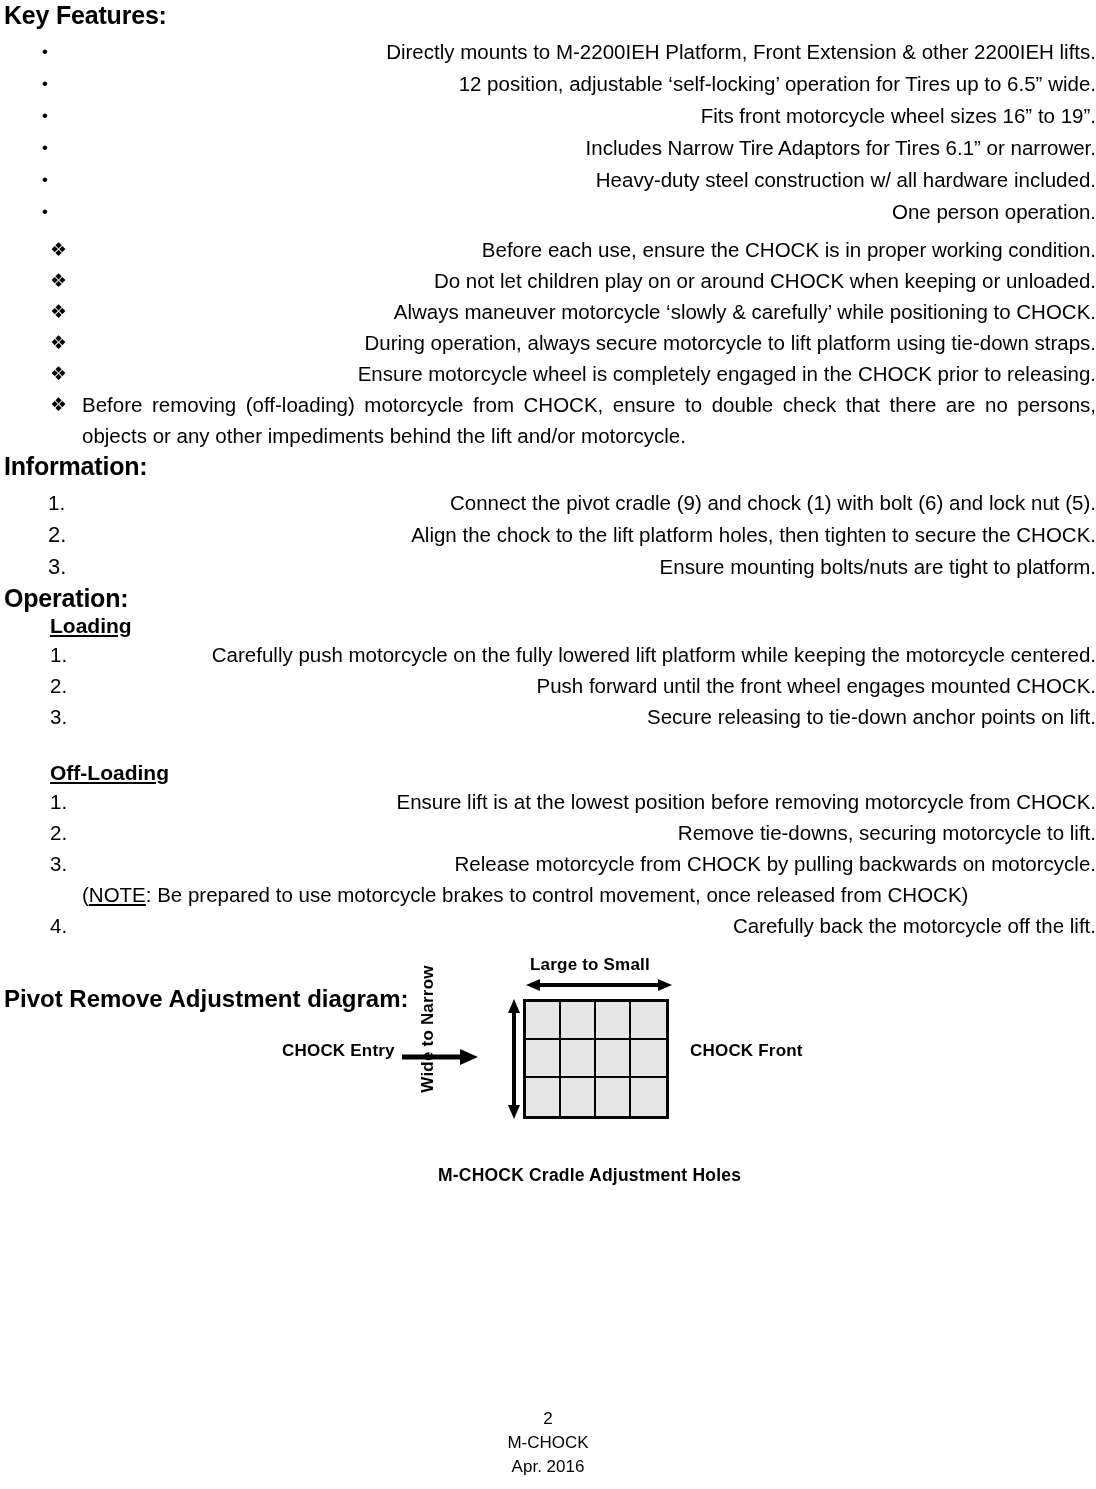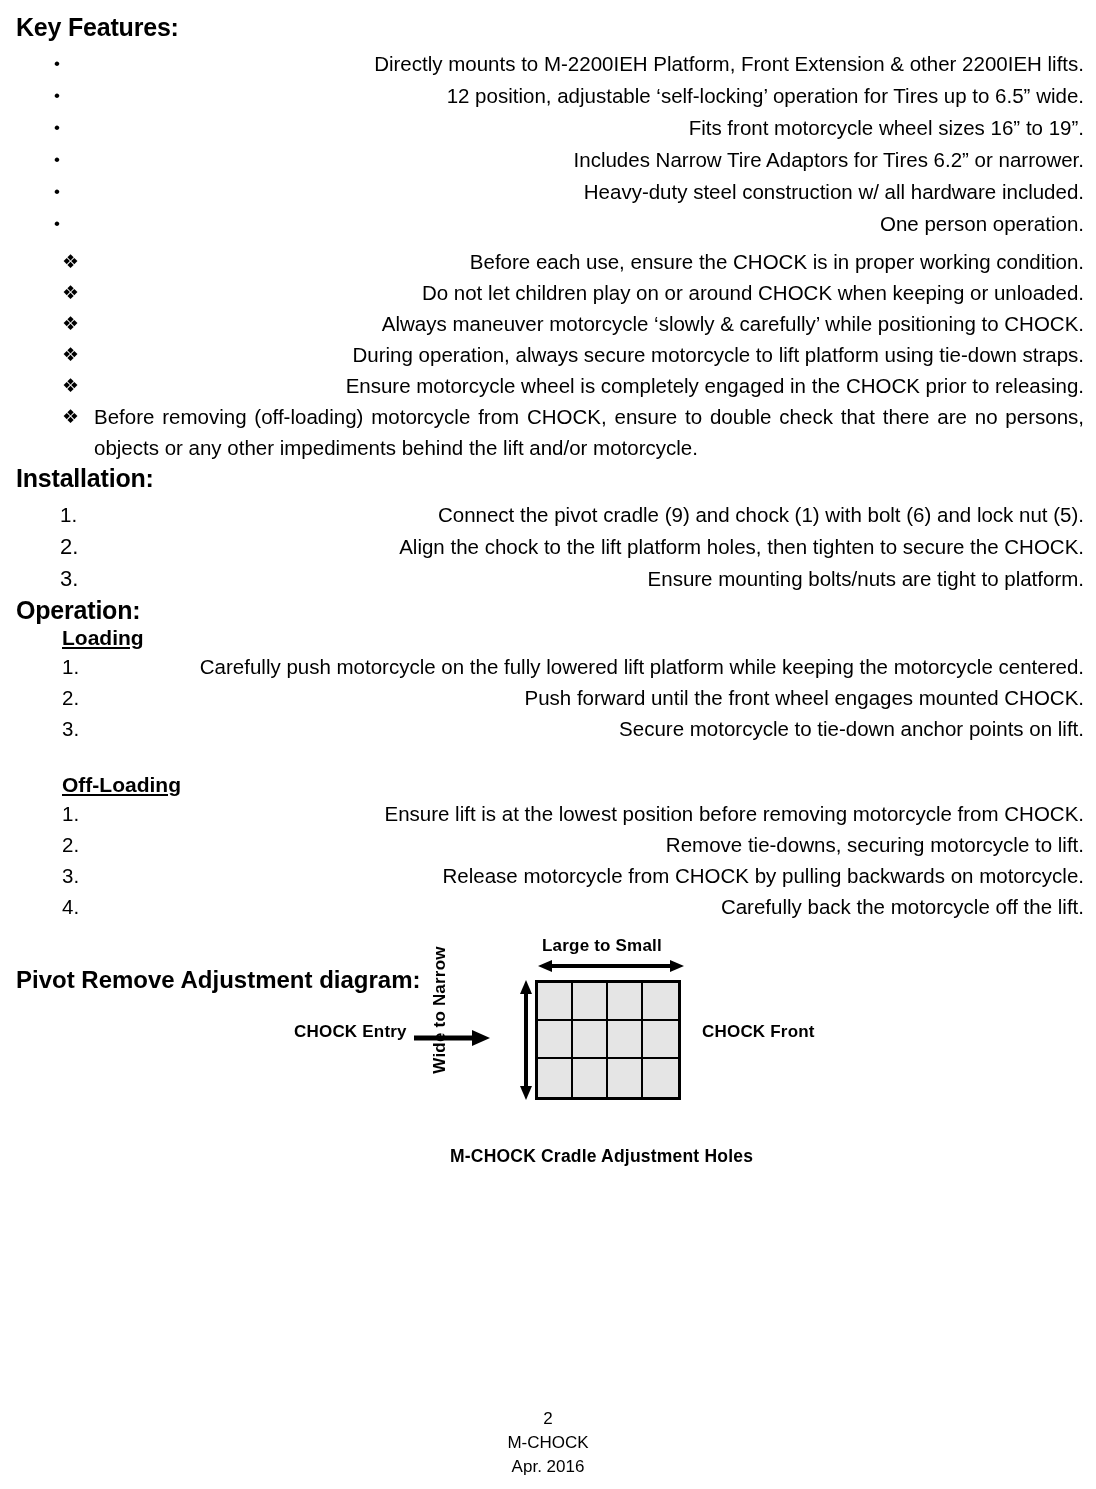--- a/index.html
+++ b/index.html
@@ -12,21 +12,21 @@
     height: 1489px;
     font-family: "Liberation Sans", sans-serif;
     color: #000000;
     position: relative;
     overflow: hidden;
   }
   .page {
     position: relative;
     width: 1096px;
     height: 1489px;
-    padding: 12px;
+    padding: 0;
     box-sizing: border-box;
   }
 
   
   h2.section-head {
     font-family: "Liberation Sans", sans-serif;
     font-size: 25px;
     font-weight: bold;
     margin: 0;
     padding: 0 0 0 4px;
@@ -202,21 +202,21 @@
     <div class="row">
       <span class="marker">•</span>
       <span class="row-text">12 position, adjustable ‘self-locking’ operation for Tires up to 6.5” wide.</span>
     </div>
     <div class="row">
       <span class="marker">•</span>
       <span class="row-text">Fits front motorcycle wheel sizes 16” to 19”.</span>
     </div>
     <div class="row">
       <span class="marker">•</span>
-      <span class="row-text">Includes Narrow Tire Adaptors for Tires 6.2” or narrower.</span>
+      <span class="row-text">Includes Narrow Tire Adaptors for Tires 6.1” or narrower.</span>
     </div>
     <div class="row">
       <span class="marker">•</span>
       <span class="row-text">Heavy-duty steel construction w/ all hardware included.</span>
     </div>
     <div class="row">
       <span class="marker">•</span>
       <span class="row-text">One person operation.</span>
     </div>
   </div>
@@ -241,21 +241,21 @@
     <div class="row">
       <span class="marker">❖</span>
       <span class="row-text">Ensure motorcycle wheel is completely engaged in the CHOCK prior to releasing.</span>
     </div>
     <div class="row">
       <span class="marker">❖</span>
       <span class="row-text justify">Before removing (off-loading) motorcycle from CHOCK, ensure to double check that there are no persons, objects or any other impediments behind the lift and/or motorcycle.</span>
     </div>
   </div>
 
-  <h2 class="section-head head-install">Installation:</h2>
+  <h2 class="section-head head-install">Information:</h2>
   <div class="install-list">
     <div class="row">
       <span class="marker">1.</span>
       <span class="row-text">Connect the pivot cradle (9) and chock (1) with bolt (6) and lock nut (5).</span>
     </div>
     <div class="row">
       <span class="marker big">2.</span>
       <span class="row-text">Align the chock to the lift platform holes, then tighten to secure the CHOCK.</span>
     </div>
     <div class="row">
@@ -272,40 +272,41 @@
       <div class="row">
         <span class="marker">1.</span>
         <span class="row-text">Carefully push motorcycle on the fully lowered lift platform while keeping the motorcycle centered.</span>
       </div>
       <div class="row">
         <span class="marker">2.</span>
         <span class="row-text">Push forward until the front wheel engages mounted CHOCK.</span>
       </div>
       <div class="row">
         <span class="marker">3.</span>
-        <span class="row-text">Secure motorcycle to tie-down anchor points on lift.</span>
+        <span class="row-text">Secure releasing to tie-down anchor points on lift.</span>
       </div>
     </div>
 
     <div class="gap"></div>
 
     <h3 class="sub-head">Off-Loading</h3>
     <div class="op-list">
       <div class="row">
         <span class="marker">1.</span>
         <span class="row-text">Ensure lift is at the lowest position before removing motorcycle from CHOCK.</span>
       </div>
       <div class="row">
         <span class="marker">2.</span>
         <span class="row-text">Remove tie-downs, securing motorcycle to lift.</span>
       </div>
       <div class="row">
         <span class="marker">3.</span>
         <span class="row-text">Release motorcycle from CHOCK by pulling backwards on motorcycle.</span>
       </div>
+      <div class="op-note"><span>(</span><span class="u">NOTE</span><span>: Be prepared to use motorcycle brakes to control movement, once released from CHOCK)</span></div>
       <div class="row">
         <span class="marker">4.</span>
         <span class="row-text">Carefully back the motorcycle off the lift.</span>
       </div>
     </div>
   </div>
 
   <div class="diagram-area">
     <div class="pivot-title">Pivot Remove Adjustment diagram:</div>
 

